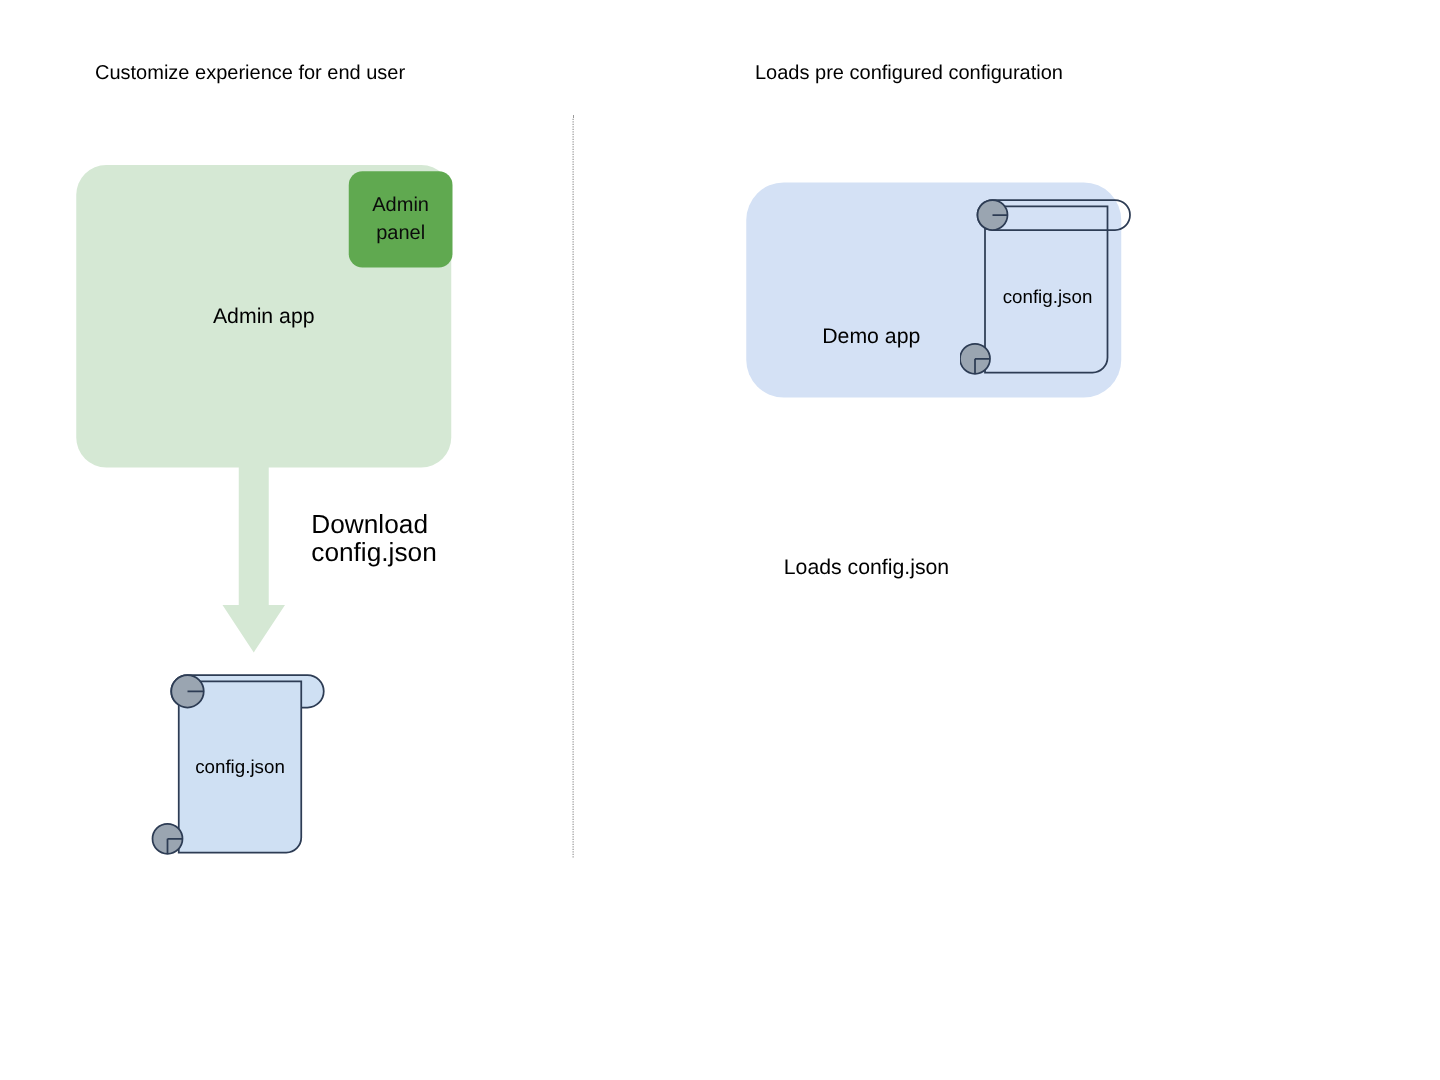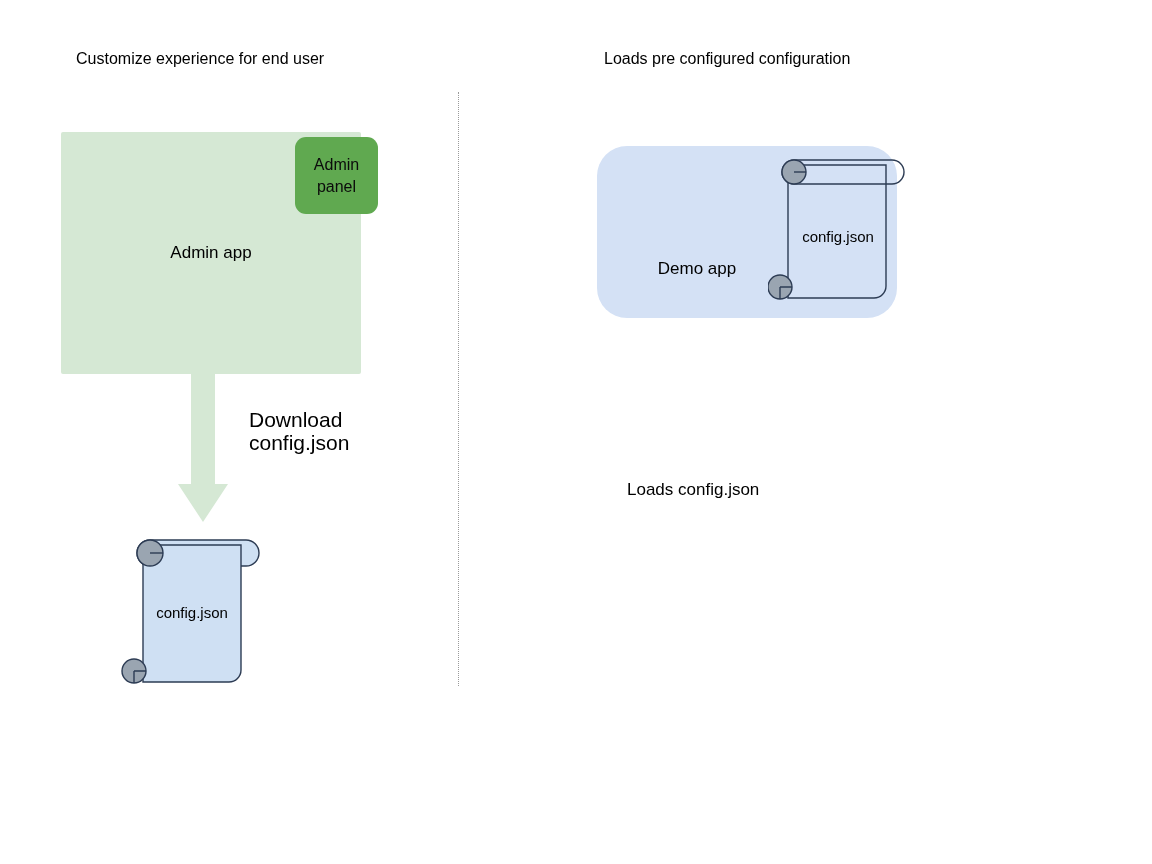--- a/index.html
+++ b/index.html
@@ -45,21 +45,21 @@
   }
 
   
   .admin-app {
     position: absolute;
     left: 61px;
     top: 132px;
     width: 300px;
     height: 242px;
     background: #d5e8d4;
-    border-radius: 2px;
+    border-radius: 24px;
   }
   .admin-app-label {
     position: absolute;
     left: 0;
     top: 111px;
     width: 300px;
     text-align: center;
     font-size: 17px;
     color: #000;
   }
@@ -69,21 +69,20 @@
     position: absolute;
     left: 279px;
     top: 137px;
     width: 83px;
     height: 77px;
     background: #60a950;
     border-radius: 11px;
     display: flex;
     align-items: center;
     justify-content: center;
-    margin-left: 16px;
   }
   .admin-panel-label {
     font-size: 16px;
     line-height: 22px;
     text-align: center;
     color: #0b0b0b;
   }
 
   
   .arrow-wrap {
@@ -141,21 +140,20 @@
     font-family: "Liberation Sans", sans-serif;
     font-size: 15px;
     fill: #000000;
   }
 
   
   #loads-caption {
     left: 627px;
     top: 443px;
     font-size: 17px;
-    margin-top: 36px;
   }
 </style>
 </head>
 <body>
 
 <div class="canvas">
 
   <div class="lbl" id="title-left">Customize experience for end user</div>
 
   <div class="lbl" id="title-right">Loads pre configured configuration</div>

